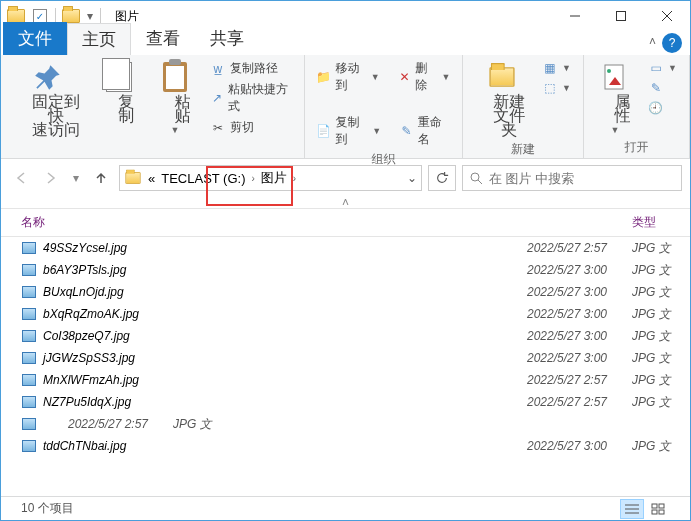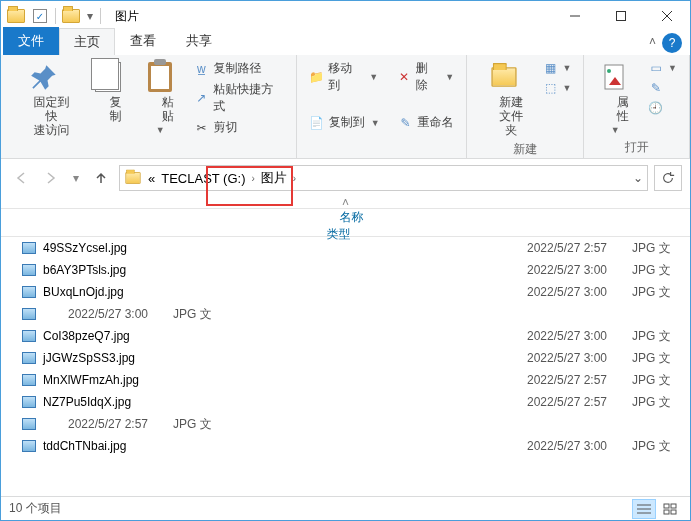--- a/index.html
+++ b/index.html
@@ -12,33 +12,33 @@
 .folder-icon { width:18px; height:14px; background:linear-gradient(#ffe9a6,#f5c955); border:1px solid #d4a636; border-radius:1px; position:relative; }
 .folder-icon::before { content:""; position:absolute; top:-4px; left:0; width:8px; height:4px; background:#f5c955; border:1px solid #d4a636; border-bottom:none; border-radius:1px 1px 0 0; }
 .qat-sep { width:1px; height:16px; background:#ccc; margin:0 2px; }
 .chk-img { width:14px; height:14px; border:1px solid #888; display:inline-block; }
 .tabtitle-wrap { display:flex; align-items:center; margin-left:8px; }
 .win-controls { position:absolute; right:0; top:0; display:flex; }
 .win-btn { width:46px; height:30px; display:flex; align-items:center; justify-content:center; color:#333; }
 
 
 .tabs { height:24px; background:#fff; display:flex; align-items:flex-end; padding-left:2px; position:relative; }
-.tab { padding:4px 14px; font-size:13px; color:#333; border:1px solid transparent; }
+.tab { padding:4px 14px; font-size:17px; color:#333; border:1px solid transparent; }
 .tab-file { background:#1979ca; color:#fff; }
 .tab-active { background:#f5f6f7; border:1px solid #dadbdc; border-bottom:none; }
 .tab-help { position:absolute; right:8px; top:2px; width:20px; height:20px; border-radius:50%; background:#1979ca; color:#fff; display:flex; align-items:center; justify-content:center; font-size:12px; }
 .tab-expand { position:absolute; right:34px; top:4px; color:#666; }
 
 
 .ribbon { height:104px; background:#f5f6f7; border-bottom:1px solid #dadbdc; display:flex; }
 .rgroup { border-right:1px solid #dadbdc; padding:4px 8px 2px; display:flex; flex-direction:column; justify-content:space-between; }
 .rgroup-label { text-align:center; font-size:12px; color:#666; padding-top:2px; }
 .rgroup-body { flex:1; display:flex; align-items:flex-start; gap:6px; }
 .big-btn { display:flex; flex-direction:column; align-items:center; gap:2px; padding:2px 4px; min-width:42px; }
-.big-btn .lbl { font-size:12px; color:#444; text-align:center; line-height:14px;margin-left:15px; }
+.big-btn .lbl { font-size:16px; color:#444; text-align:center; line-height:14px;margin-left:15px; }
 .icon-box { width:32px; height:32px; display:flex; align-items:center; justify-content:center; }
 .pin-icon { width:28px; height:28px; }
 .copy-icon { width:26px; height:30px; border:1px solid #888; background:#fff; position:relative; }
 .copy-icon::after{ content:""; position:absolute; left:-5px; top:-5px; width:26px; height:30px; border:1px solid #888; background:#fff; }
 .clipboard-icon { width:24px; height:30px; background:#b8874a; border-radius:2px; position:relative; }
 .clipboard-icon::after{content:"";position:absolute;inset:4px 3px 3px 3px;background:#fff;}
 .clipboard-icon::before{content:"";position:absolute;top:-3px;left:6px;width:12px;height:6px;background:#999;border-radius:2px;}
 .small-list { display:flex; flex-direction:column; gap:2px; }
 .small-btn { display:flex; align-items:center; gap:4px; padding:1px 4px; color:#444; }
 .small-btn .si { width:16px; height:16px; display:inline-flex; align-items:center; justify-content:center; }
@@ -56,34 +56,34 @@
 .addr-drop { margin-left:auto; color:#555; }
 .refresh-box { width:28px; height:26px; border:1px solid #ccc; display:flex; align-items:center; justify-content:center; color:#555; }
 .search-box { width:220px; height:26px; border:1px solid #ccc; display:flex; align-items:center; padding:0 6px; gap:6px; color:#888; }
 .search-box input { border:none; outline:none; flex:1; font-size:13px; color:#888; background:transparent; }
 
 .red-highlight { position:absolute; border:2px solid #e53935; pointer-events:none; }
 
 .collapse-row { height:12px; display:flex; justify-content:center; align-items:center; color:#888; border-bottom:1px solid #e5e5e5; }
 
 
-.cols { display:flex; height:28px; align-items:center; border-bottom:1px solid #e5e5e5; padding:0 8px 0 20px; color:#0369a1;flex-direction:column; }
+.cols { display:flex; height:28px; align-items:center; border-bottom:1px solid #e5e5e5; padding:0 8px 0 20px; color:#701a75; }
 .col-name { flex:1; }
 .col-date { width:130px; }
 .col-type { width:50px; }
-.file-list { overflow:auto; height:278px; }
+.file-list { overflow:auto; height:278px;font-style:italic; }
 .row { display:flex; align-items:center; height:22px; padding:0 8px 0 20px; }
 .file-icon { width:16px; height:16px; margin-right:6px; display:inline-flex; align-items:center; justify-content:center; }
 .img-icon { width:14px; height:12px; border:1px solid #3a7ab5; background:linear-gradient(#bfe0f7,#7ab6e0); position:relative; }
 .cell-name { flex:1; color:#000; }
 .cell-date { width:130px; color:#555;text-align:center; }
 .cell-type { width:50px; color:#555; }
 
 
-.statusbar { position:absolute; bottom:0; left:0; right:0; height:24px; border-top:1px solid #dadbdc; display:flex; align-items:center; padding:0 8px; background:#fff; }
+.statusbar { position:absolute; bottom:0; left:0; right:0; height:24px; border-top:1px solid #dadbdc; display:flex; align-items:center; padding:0 20px; background:#fff; }
 .status-text { color:#555; }
 .view-btns { margin-left:auto; display:flex; gap:2px; }
 .view-btn { width:24px; height:20px; border:1px solid transparent; display:flex; align-items:center; justify-content:center; color:#555; }
 .view-btn.active { background:#cce8ff; border-color:#99d1ff; }
 
 svg { display:block; }
 </style>
 </head>
 <body>
 
@@ -199,20 +199,21 @@
             <span class="si" style="color:#5a8fc7">📄</span>
             <span>复制到</span>
             <span style="font-size:9px;color:#666;margin-left:2px">▼</span>
           </div>
         <div class="small-btn">
             <span class="si" style="color:#5a8fc7">✎</span>
             <span>重命名</span>
           </div>
       </div>
     </div>
+    <div class="rgroup-label">组织</div>
   </div>
 
   <div class="rgroup">
     <div class="rgroup-body">
       <div class="big-btn">
         <div class="icon-box">
             <span class="folder-icon" style="transform:scale(1.4)"></span>
           </div>
         <div class="lbl" style="white-space:pre-line">新建
 文件夹</div>
@@ -288,20 +289,27 @@
     <span class="addr-seg">图片</span>
     <span class="addr-sep">›</span>
     <span class="addr-drop">⌄</span>
   </div>
   <div class="refresh-box">
       <svg width="14" height="14" viewBox="0 0 16 16">
         <path d="M13 8a5 5 0 1 1-2-4" fill="none" stroke="currentColor" stroke-width="1.3"></path>
         <path d="M11 1 L11 5 L15 5" fill="none" stroke="currentColor" stroke-width="1.3"></path>
       </svg>
     </div>
+  <div class="search-box">
+    <svg width="14" height="14">
+        <circle cx="6" cy="6" r="4" fill="none" stroke="#888"></circle>
+        <line x1="9" y1="9" x2="13" y2="13" stroke="#888"></line>
+      </svg>
+    <input placeholder="在 图片 中搜索" style="">
+  </div>
 </div>
 
 <div class="red-highlight" style="left:205px; top:165px; width:87px; height:40px;"></div>
 
 <div class="collapse-row">˄</div>
 
 <div class="cols">
   <div class="col-name">名称</div>
   <div class="col-type">类型</div>
 </div>
@@ -328,20 +336,21 @@
         <span class="img-icon"></span>
       </span>
       <span class="cell-name">BUxqLnOjd.jpg</span>
       <span class="cell-date">2022/5/27 3:00</span>
       <span class="cell-type">JPG 文</span>
     </div>
     <div class="row">
       <span class="file-icon">
         <span class="img-icon"></span>
       </span>
+      <span class="cell-name">bXqRqZmoAK.jpg</span>
       <span class="cell-date">2022/5/27 3:00</span>
       <span class="cell-type">JPG 文</span>
     </div>
     <div class="row">
       <span class="file-icon">
         <span class="img-icon"></span>
       </span>
       <span class="cell-name">CoI38pzeQ7.jpg</span>
       <span class="cell-date">2022/5/27 3:00</span>
       <span class="cell-type">JPG 文</span>

